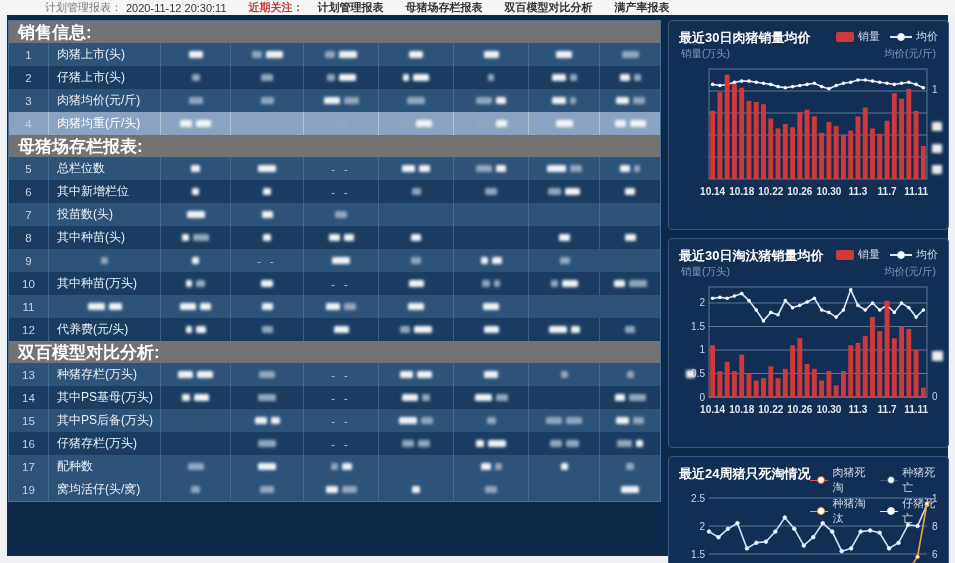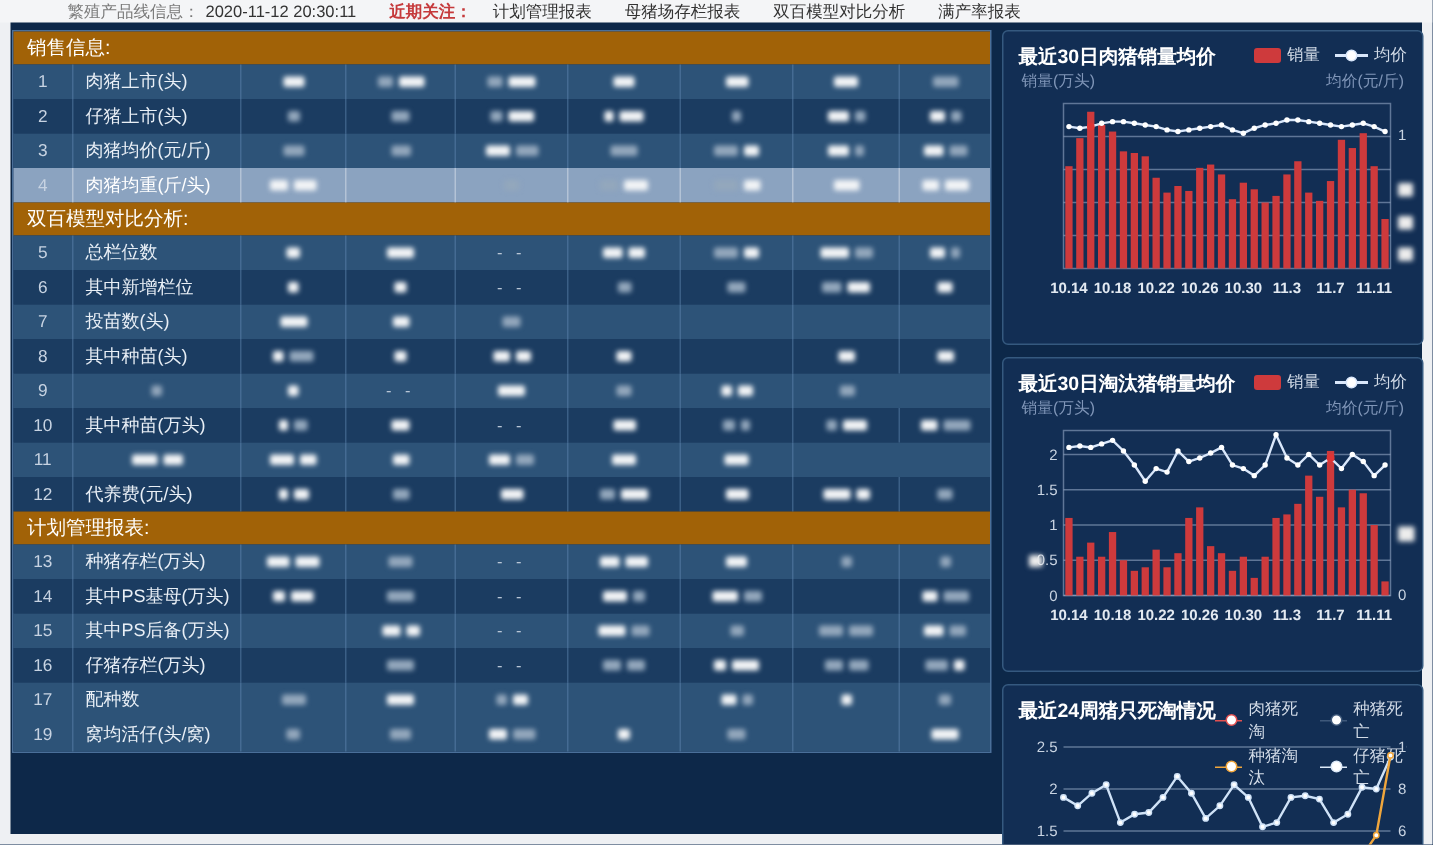--- a/index.html
+++ b/index.html
@@ -10,21 +10,21 @@
     -webkit-font-smoothing:antialiased;
   }
   
   .topbar{
     height:15px;background:#f4f5f7;display:flex;align-items:center;
     font-size:11px;color:#444;padding-left:45px;white-space:nowrap;
   }
   .topbar .lbl{color:#7a7a7a;margin-right:4px;}
   .topbar .time{color:#333;margin-right:22px;}
   .topbar .focus{color:#c5393b;font-weight:bold;margin-right:14px;}
-  .topbar a{color:#333;text-decoration:none;margin-right:22px;cursor:pointer;}
+  .topbar a{color:#333;text-decoration:none;margin-right:22px;cursor:pointer;font-weight:bold;}
   
   .dashboard{
     position:absolute;left:7px;right:7px;top:15px;height:541px;
     background:#0d2849;overflow:visible;
   }
   
   .table-card{
     position:absolute;left:1px;top:5px;width:653px;
     border:1px solid #4a6f99;box-sizing:border-box;background:#0f2b4e;
   }
@@ -45,21 +45,21 @@
   }
   .drow .c:last-child{border-right:none;}
   .drow .c.num{color:#c7d3e2;font-size:11.5px;}
   .drow .c.lab{justify-content:flex-start;padding-left:8px;text-align:right;}
   .row-med{background:#2d5378;}
   .row-dark{background:#1b3c61;}
   .row-sel{background:#8ba3c0;}
   .row-sel .c{color:#fff;border-right-color:rgba(255,255,255,.35);}
   .srow{
     height:22px;display:flex;align-items:center;padding-left:9px;
-    color:#ffffff;font-size:13px;font-weight:normal;background:#a16207;
+    color:#ffffff;font-size:17px;font-weight:bold;background:#737373;
   }
   .blob{height:7px;border-radius:1.5px;filter:blur(1.6px);flex:none;}
   .blob.w{background:#f2f4f6;}
   .blob.g{background:#93a7bc;}
   .dash{color:#b9c6d6;font-size:11px;letter-spacing:3px;}
   
   .charts{position:absolute;left:661px;top:5px;width:281px;}
   .panel{
     position:relative;width:281px;height:210px;box-sizing:border-box;
     background:#122e54;border:1px solid #35597f;border-radius:4px;
@@ -80,21 +80,21 @@
   .axis-row.dim{color:#6e4545;}
   .lg-grid{display:grid;grid-template-columns:auto auto;grid-gap:1px 12px;font-size:11px;color:#d2dbe7;}
   .mask{position:absolute;background:#ededed;filter:blur(1.6px);border-radius:1px;}
   svg{display:block;}
   svg text{font-family:"Liberation Sans","DejaVu Sans",sans-serif;}
 </style>
 </head>
 <body>
 
 <div class="topbar">
-  <span class="lbl">繁殖产品线信息：</span>
+  <span class="lbl">计划管理报表：</span>
   <span class="time">2020-11-12 20:30:11</span>
   <span class="focus">近期关注：</span>
   <a>计划管理报表</a>
   <a>母猪场存栏报表</a>
   <a>双百模型对比分析</a>
   <a>满产率报表</a>
 </div>
 
 <div class="dashboard">
 
@@ -206,21 +206,21 @@
             <span class="blob w" style="width: 11px;"></span>
           </div>
           <div class="c" style="gap: 4px;">
             <span class="blob w" style="width: 17px;"></span>
           </div>
           <div class="c" style="gap: 4px;">
             <span class="blob w" style="width: 11px;"></span>
             <span class="blob w" style="width: 16px;"></span>
           </div>
         </div>
-        <div class="srow">双百模型对比分析:</div>
+        <div class="srow">母猪场存栏报表:</div>
         <div class="trow drow row-med">
           <div class="c num">5</div>
           <div class="c lab">总栏位数</div>
           <div class="c" style="gap: 4px;">
             <span class="blob w" style="width: 9px;"></span>
           </div>
           <div class="c" style="gap: 4px;">
             <span class="blob w" style="width: 18px;"></span>
           </div>
           <div class="c">
@@ -411,21 +411,21 @@
             <span class="blob w" style="width: 15px;"></span>
           </div>
           <div class="c" style="gap: 4px;">
             <span class="blob w" style="width: 18px;"></span>
             <span class="blob w" style="width: 9px;"></span>
           </div>
           <div class="c" style="gap: 4px;">
             <span class="blob g" style="width: 10px;"></span>
           </div>
         </div>
-        <div class="srow">计划管理报表:</div>
+        <div class="srow">双百模型对比分析:</div>
         <div class="trow drow row-med">
           <div class="c num">13</div>
           <div class="c lab">种猪存栏(万头)</div>
           <div class="c" style="gap: 4px;">
             <span class="blob w" style="width: 15px;"></span>
             <span class="blob w" style="width: 16px;"></span>
           </div>
           <div class="c" style="gap: 4px;">
             <span class="blob g" style="width: 16px;"></span>
           </div>

